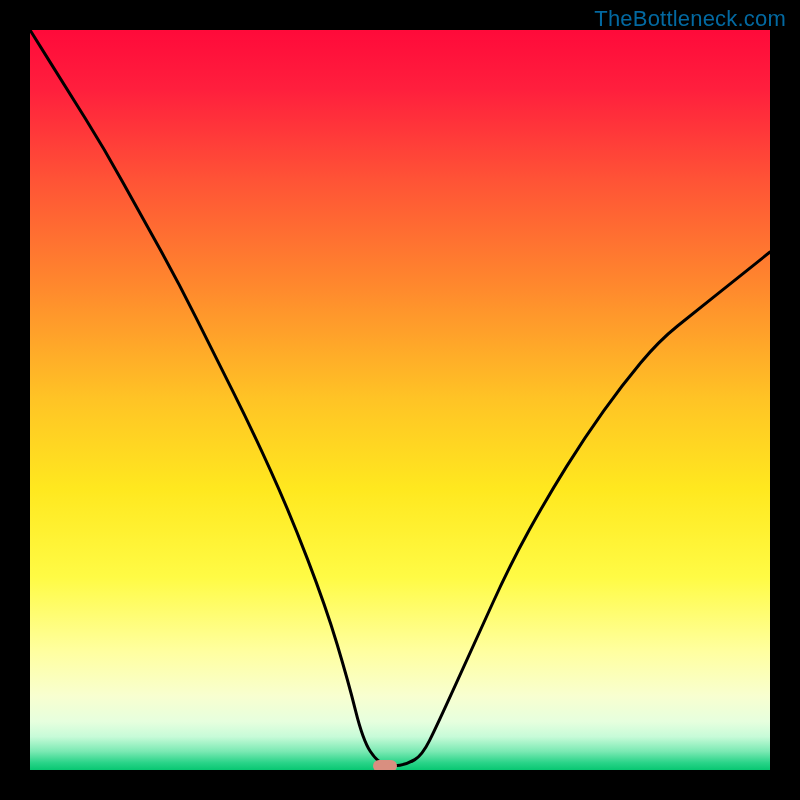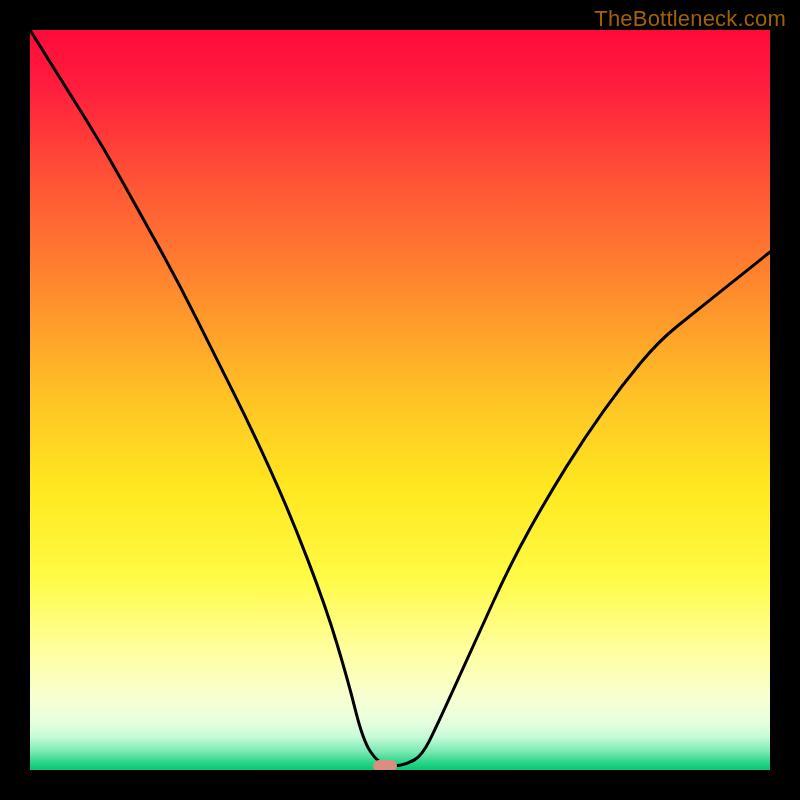--- a/index.html
+++ b/index.html
@@ -14,21 +14,21 @@
   .frame {
     position: relative;
     width: 800px;
     height: 800px;
     background: #000;
   }
   .watermark {
     position: absolute;
     top: 6px;
     right: 14px;
-    color: #a16207;
+    color: #0369a1;
     font-size: 22px;
     font-weight: 500;
     letter-spacing: 0.2px;
     z-index: 5;
     user-select: none;
   }
   .plot {
     position: absolute;
     left: 30px;
     top: 30px;

